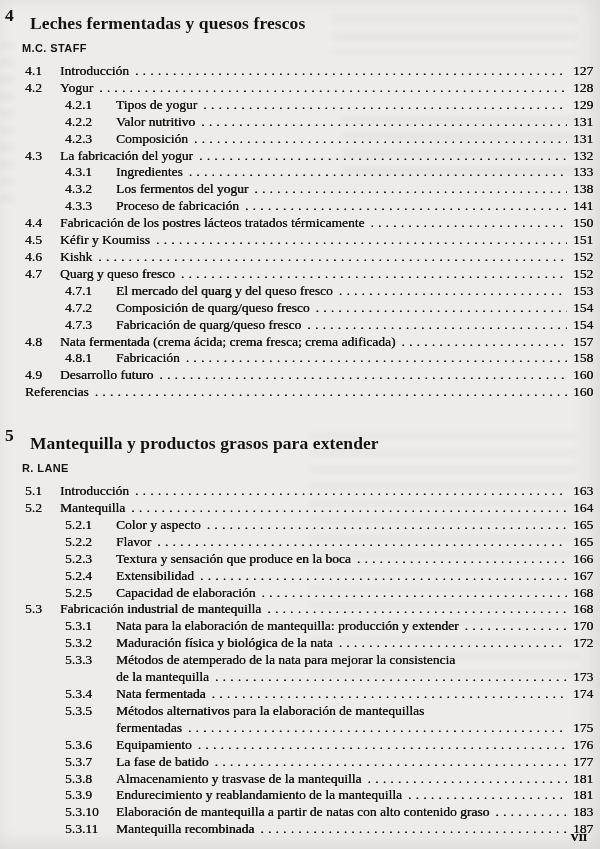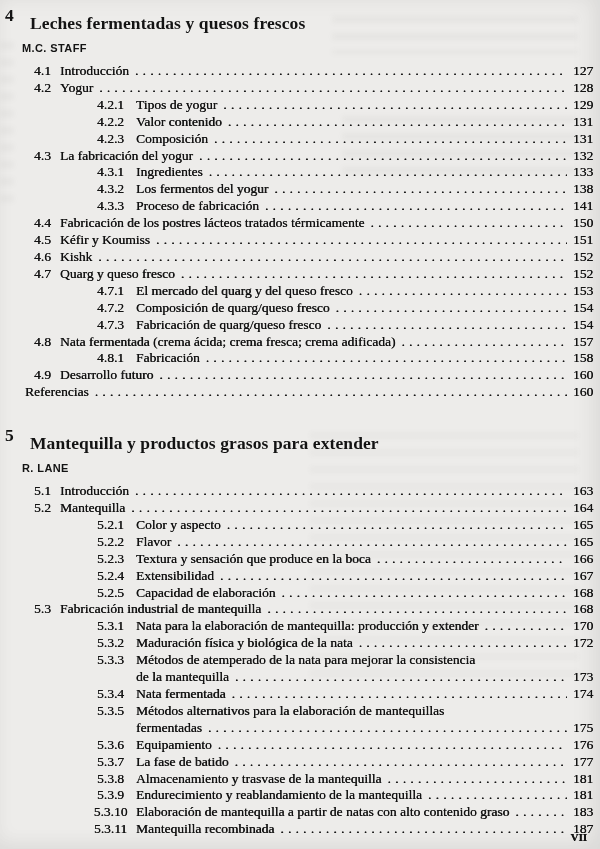--- a/index.html
+++ b/index.html
@@ -51,23 +51,23 @@
 
   .entries { }
   .entry {
     display: flex;
     font-size: 13.5px;
     line-height: 16.9px;
     text-shadow: 0.3px 0 0 currentColor; 
   }
   .lv0, .lv1 { margin-left: 3px; }
   .lv2 { margin-left: 3px; padding-left: 40px; }
-  .e-num { flex: none; text-align: center; }
+  .e-num { flex: none; }
   .lv1 .e-num { width: 35px; }
-  .lv2 .e-num { width: 51px; margin-left: 20px; }
+  .lv2 .e-num { width: 51px; }
   .e-body { flex: 1; min-width: 0; }
   .line { display: flex; align-items: baseline; }
   .e-title { flex: none; white-space: nowrap; }
   .leader {
     flex: 1; overflow: hidden; white-space: nowrap;
     margin: 0 3px 0 6px; min-width: 0;
   }
   .leader::before {
     content: "........................................................................................................................";
     letter-spacing: 4.2px;
@@ -127,21 +127,21 @@
         <span class="leader"></span>
         <span class="e-page">129</span>
       </span>
 
     </span>
   </div>
           <div class="entry lv2">
     <span class="e-num">4.2.2</span>
     <span class="e-body">
       <span class="line l1">
-        <span class="e-title">Valor contenido</span>
+        <span class="e-title">Valor nutritivo</span>
         <span class="leader"></span>
         <span class="e-page">131</span>
       </span>
 
     </span>
   </div>
           <div class="entry lv2">
     <span class="e-num">4.2.3</span>
     <span class="e-body">
       <span class="line l1">

